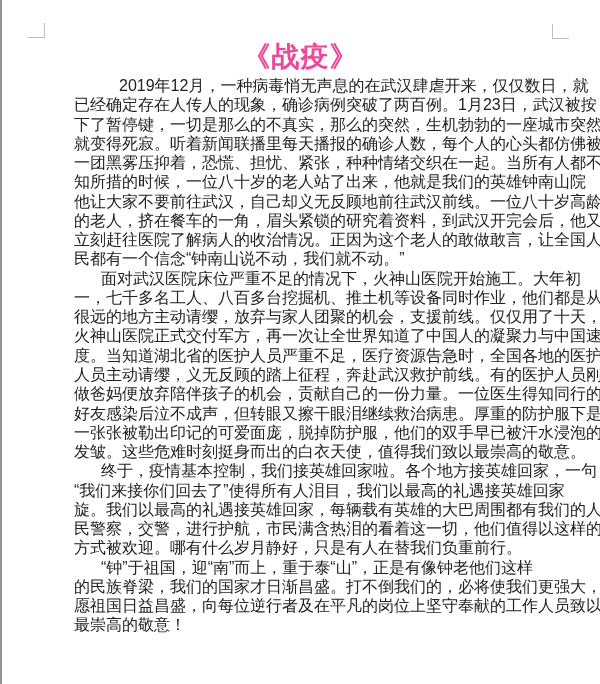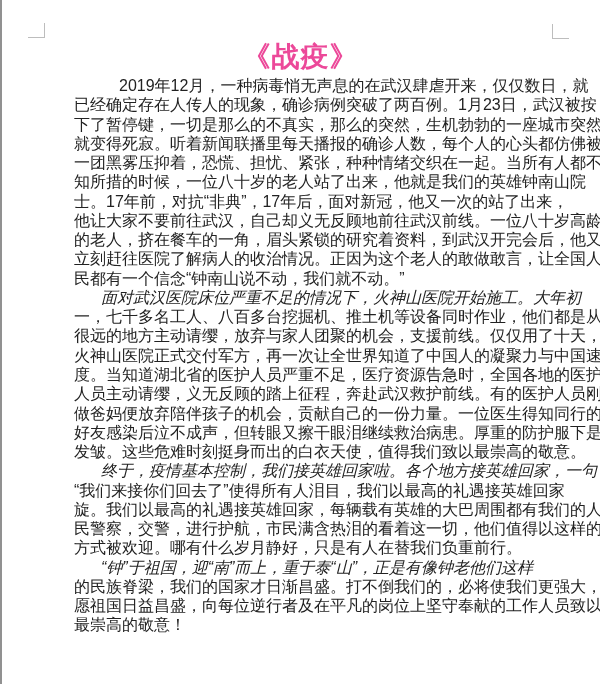--- a/index.html
+++ b/index.html
@@ -45,56 +45,56 @@
     color: #222222;
     margin-left: 37px;
   }
   .line {
     height: 19.28px;
     line-height: 19.28px;
     white-space: nowrap;
     letter-spacing: 0px;
   }
   .fl1 { padding-left: 45px; }  
-  .fl  { padding-left: 27px; font-style: italic; }  
+  .fl  { padding-left: 27px; }  
 </style>
 </head>
 <body>
 
 <div class="page-edge-line"></div>
 <div class="crop-mark tl"></div>
 <div class="crop-mark tr"></div>
 
 <div class="doc-title">《战疫》</div>
 
 <div class="doc-body">
 
   <div class="para">
     <div class="line fl1">2019年12月，一种病毒悄无声息的在武汉肆虐开来，仅仅数日，就</div>
     <div class="line">已经确定存在人传人的现象，确诊病例突破了两百例。1月23日，武汉被按</div>
     <div class="line">下了暂停键，一切是那么的不真实，那么的突然，生机勃勃的一座城市突然</div>
     <div class="line">就变得死寂。听着新闻联播里每天播报的确诊人数，每个人的心头都仿佛被</div>
     <div class="line">一团黑雾压抑着，恐慌、担忧、紧张，种种情绪交织在一起。当所有人都不</div>
     <div class="line">知所措的时候，一位八十岁的老人站了出来，他就是我们的英雄钟南山院</div>
-    <div class="line">士。17年前，对抗“非典”，17年后，面对新冠，他又一次的站了出来，</div>
     <div class="line">他让大家不要前往武汉，自己却义无反顾地前往武汉前线。一位八十岁高龄</div>
     <div class="line">的老人，挤在餐车的一角，眉头紧锁的研究着资料，到武汉开完会后，他又</div>
     <div class="line">立刻赶往医院了解病人的收治情况。正因为这个老人的敢做敢言，让全国人</div>
     <div class="line">民都有一个信念“钟南山说不动，我们就不动。”</div>
   </div>
 
   <div class="para">
     <div class="line fl">面对武汉医院床位严重不足的情况下，火神山医院开始施工。大年初</div>
     <div class="line">一，七千多名工人、八百多台挖掘机、推土机等设备同时作业，他们都是从</div>
     <div class="line">很远的地方主动请缨，放弃与家人团聚的机会，支援前线。仅仅用了十天，</div>
     <div class="line">火神山医院正式交付军方，再一次让全世界知道了中国人的凝聚力与中国速</div>
     <div class="line">度。当知道湖北省的医护人员严重不足，医疗资源告急时，全国各地的医护</div>
     <div class="line">人员主动请缨，义无反顾的踏上征程，奔赴武汉救护前线。有的医护人员刚</div>
     <div class="line">做爸妈便放弃陪伴孩子的机会，贡献自己的一份力量。一位医生得知同行的</div>
     <div class="line">好友感染后泣不成声，但转眼又擦干眼泪继续救治病患。厚重的防护服下是</div>
+    <div class="line">一张张被勒出印记的可爱面庞，脱掉防护服，他们的双手早已被汗水浸泡的</div>
     <div class="line">发皱。这些危难时刻挺身而出的白衣天使，值得我们致以最崇高的敬意。</div>
   </div>
 
   <div class="para">
     <div class="line fl">终于，疫情基本控制，我们接英雄回家啦。各个地方接英雄回家，一句</div>
     <div class="line">“我们来接你们回去了”使得所有人泪目，我们以最高的礼遇接英雄回家</div>
     <div class="line">旋。我们以最高的礼遇接英雄回家，每辆载有英雄的大巴周围都有我们的人</div>
     <div class="line">民警察，交警，进行护航，市民满含热泪的看着这一切，他们值得以这样的</div>
     <div class="line">方式被欢迎。哪有什么岁月静好，只是有人在替我们负重前行。</div>
   </div>

